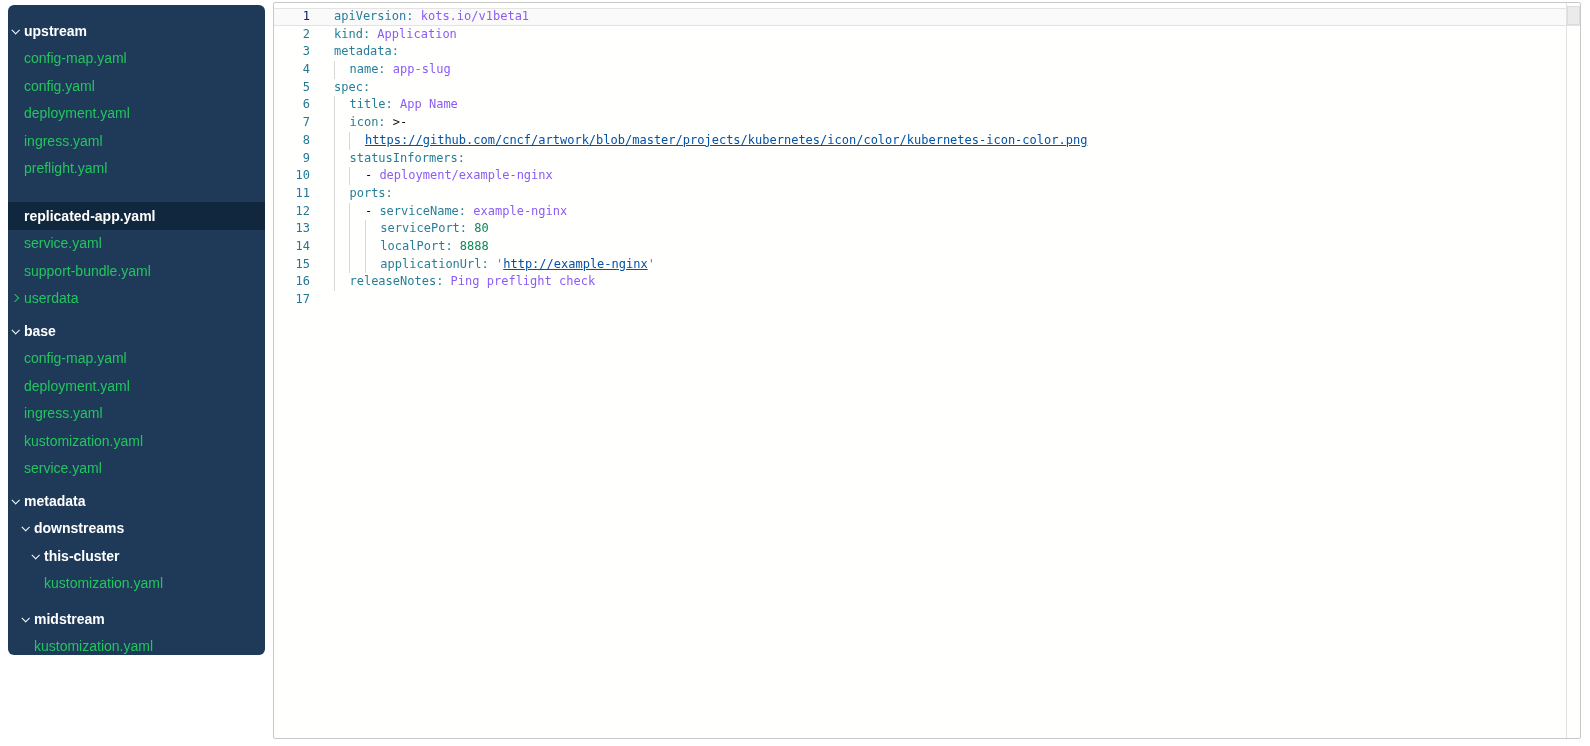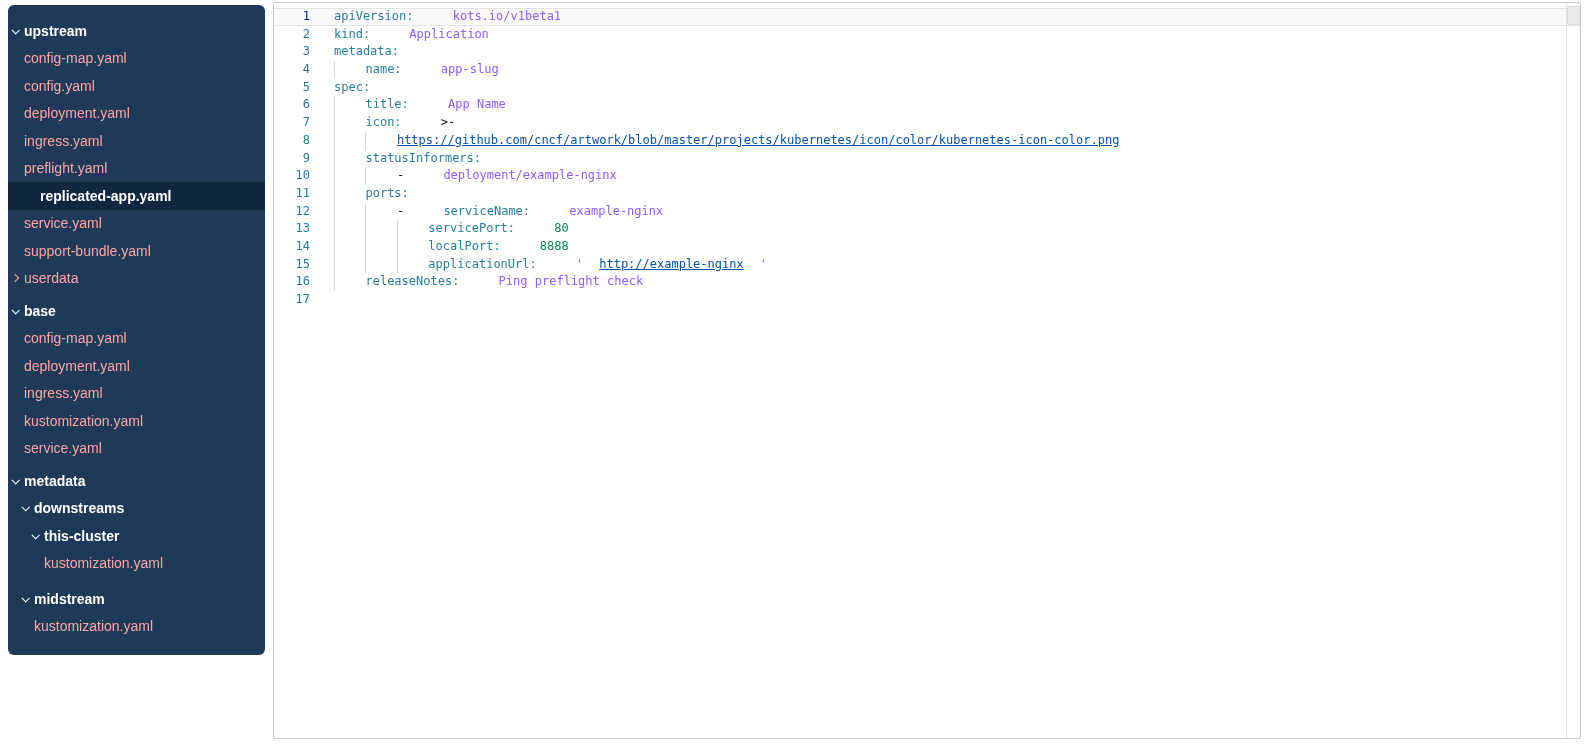--- a/index.html
+++ b/index.html
@@ -8,21 +8,21 @@
     font-family:"Liberation Sans", sans-serif;overflow:hidden;
   }
   
   .sidebar{
     position:absolute;left:8px;top:5px;width:257px;height:650px;
     background:#1e3a58;border-radius:6px;box-sizing:border-box;
     padding-top:12px;overflow:hidden;
   }
   .trow{
     height:27.5px;display:flex;align-items:center;
-    font-size:14px;color:#fca5a5;cursor:pointer;box-sizing:border-box;
+    font-size:14px;color:#22c55e;cursor:pointer;box-sizing:border-box;
     white-space:nowrap;
   }
   .trow.folder{color:#ffffff;font-weight:700;}
   .trow.selected{background:#10273e;color:#ffffff;font-weight:700;}
   .chev{width:12px;flex:none;display:flex;align-items:center;}
   .chev i{display:block;width:5px;height:5px;
     border-right:1.6px solid currentColor;border-bottom:1.6px solid currentColor;}
   .chev i.down{transform:rotate(45deg) translateY(-1px);}
   .chev i.right{transform:rotate(-45deg);}
   
@@ -35,21 +35,21 @@
   .cl{display:flex;height:17.7px;line-height:17.7px;align-items:stretch;}
   .cl.active{
     background:#fafafa;
     box-shadow:inset 0 1px 0 #e3e3e3, inset 0 -1px 0 #e3e3e3;
   }
   .ln{
     width:36px;flex:none;text-align:right;color:#237893;
     margin-right:24px;user-select:none;
   }
   .ln.lnactive{color:#0b216f;}
-  .code{white-space:pre;display:flex;align-items:stretch;gap:16px;}
+  .code{white-space:pre;display:flex;align-items:stretch;}
   .code .g{display:inline-block;border-left:1px solid #d8d8d8;white-space:pre;}
   .tk{white-space:pre;}
   .tk-key{color:#267f99;}
   .tk-str{color:#8b5cf6;}
   .tk-num{color:#098658;}
   .tk-op{color:#111111;}
   .tk-sp{color:#000000;}
   .tk-link{color:#0451a5;text-decoration:underline;cursor:pointer;text-align:center;}
   
   .sbar{
@@ -85,21 +85,21 @@
         <span>deployment.yaml</span>
       </div>
       <div class="trow" style="padding-left: 4px;">
         <span class="chev"></span>
         <span>ingress.yaml</span>
       </div>
       <div class="trow" style="padding-left: 4px;">
         <span class="chev"></span>
         <span>preflight.yaml</span>
       </div>
-      <div class="trow selected" style="padding-left: 20px;">
+      <div class="trow selected" style="padding-left: 4px; margin-top: 20px;">
         <span class="chev"></span>
         <span>replicated-app.yaml</span>
       </div>
       <div class="trow" style="padding-left: 4px;">
         <span class="chev"></span>
         <span>service.yaml</span>
       </div>
       <div class="trow" style="padding-left: 4px;">
         <span class="chev"></span>
         <span>support-bundle.yaml</span>

